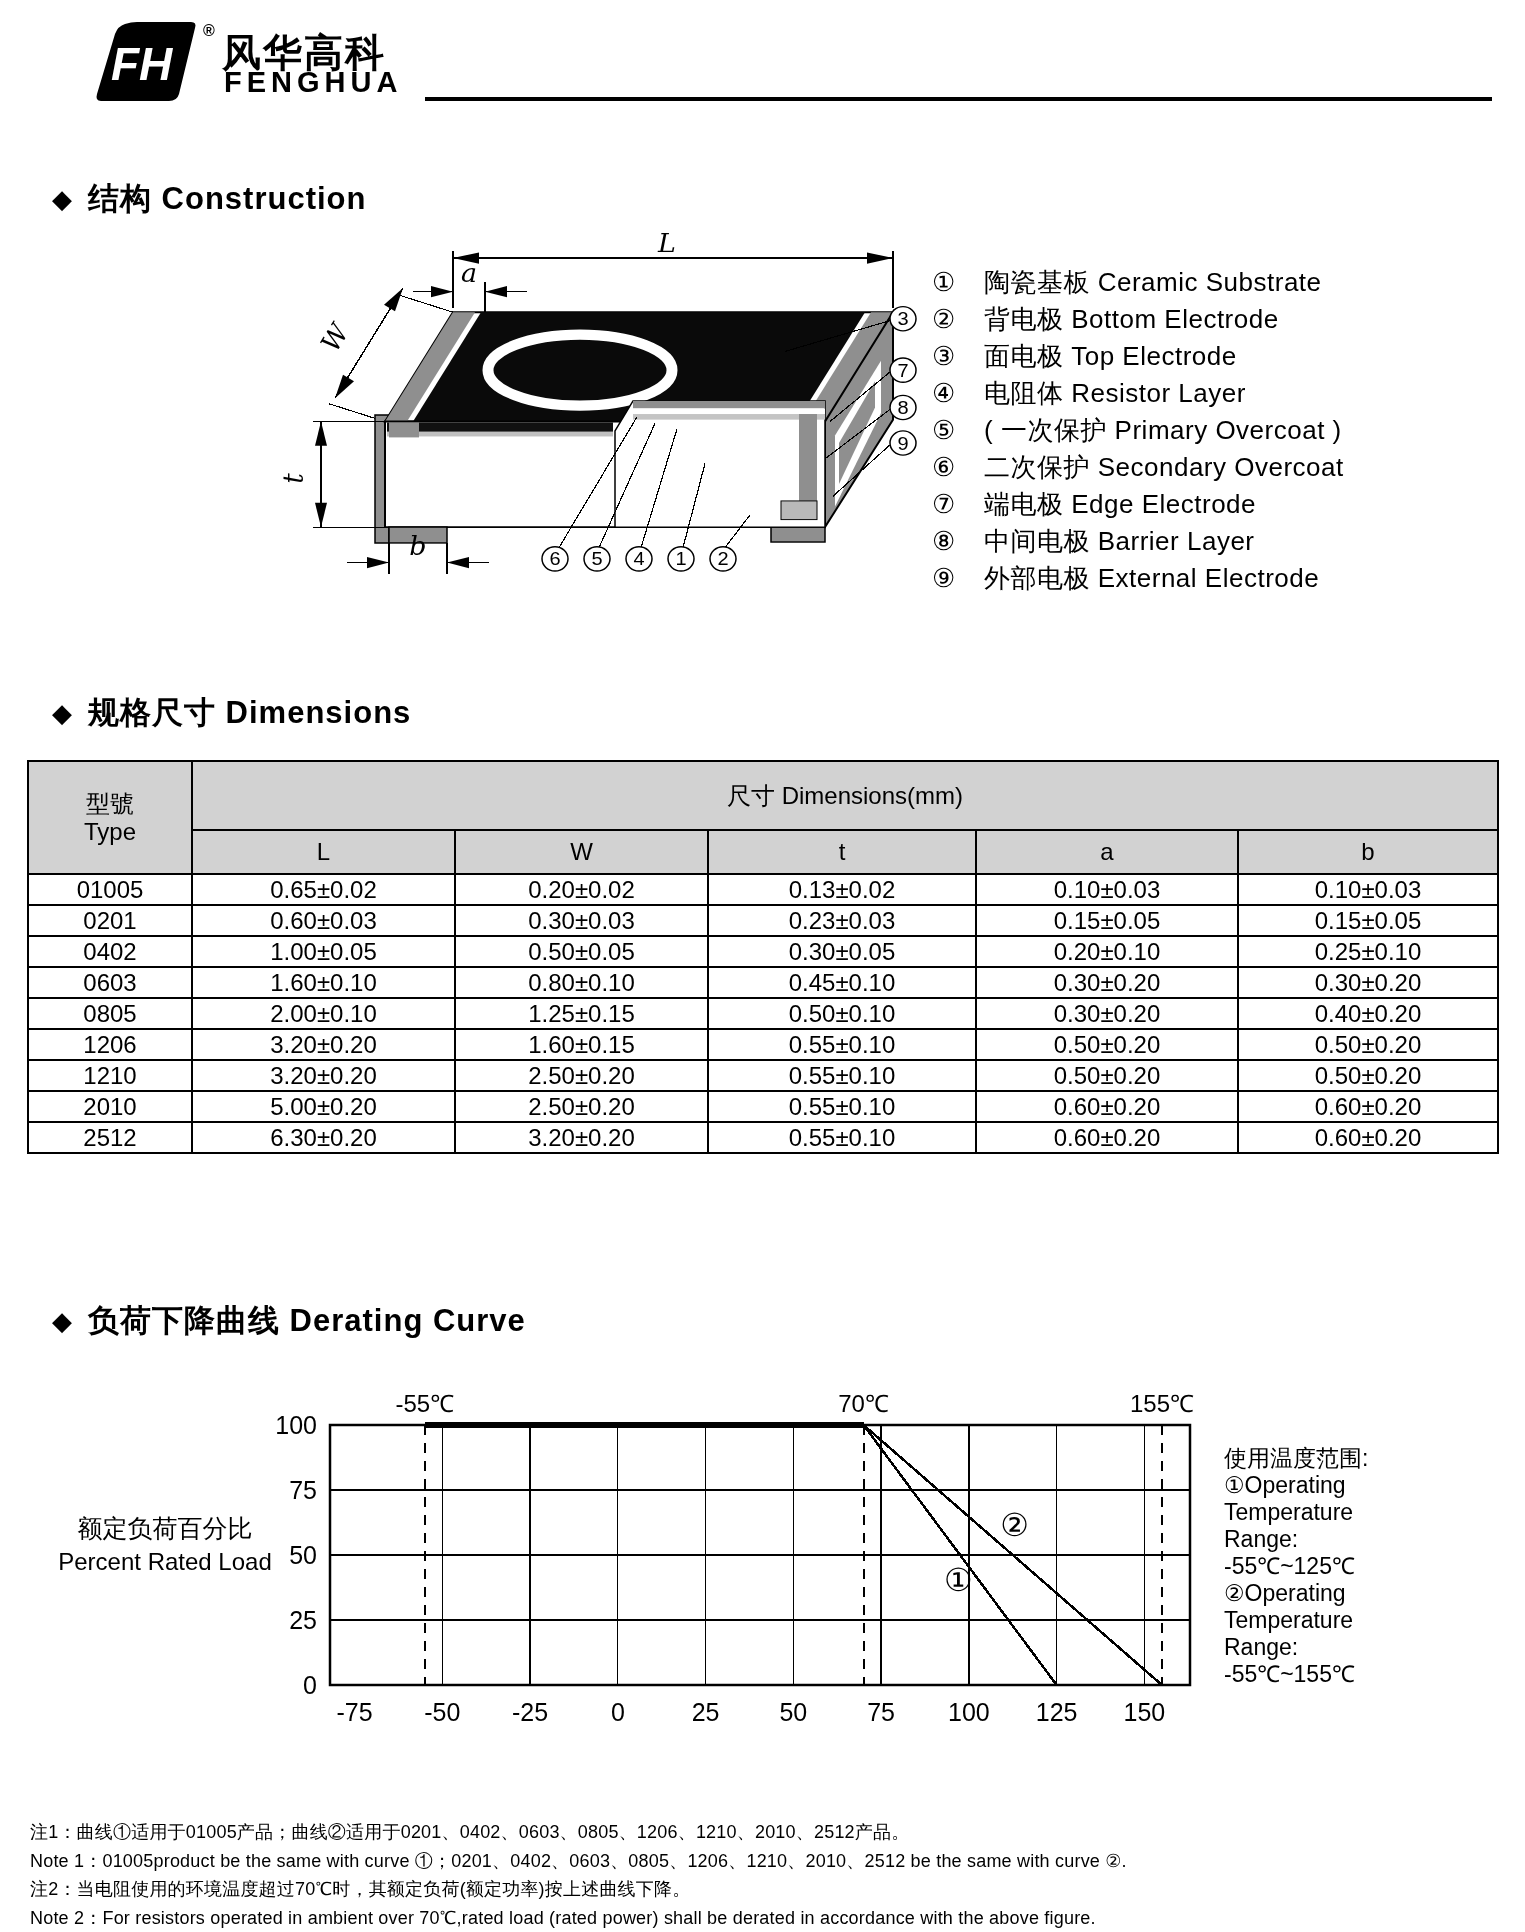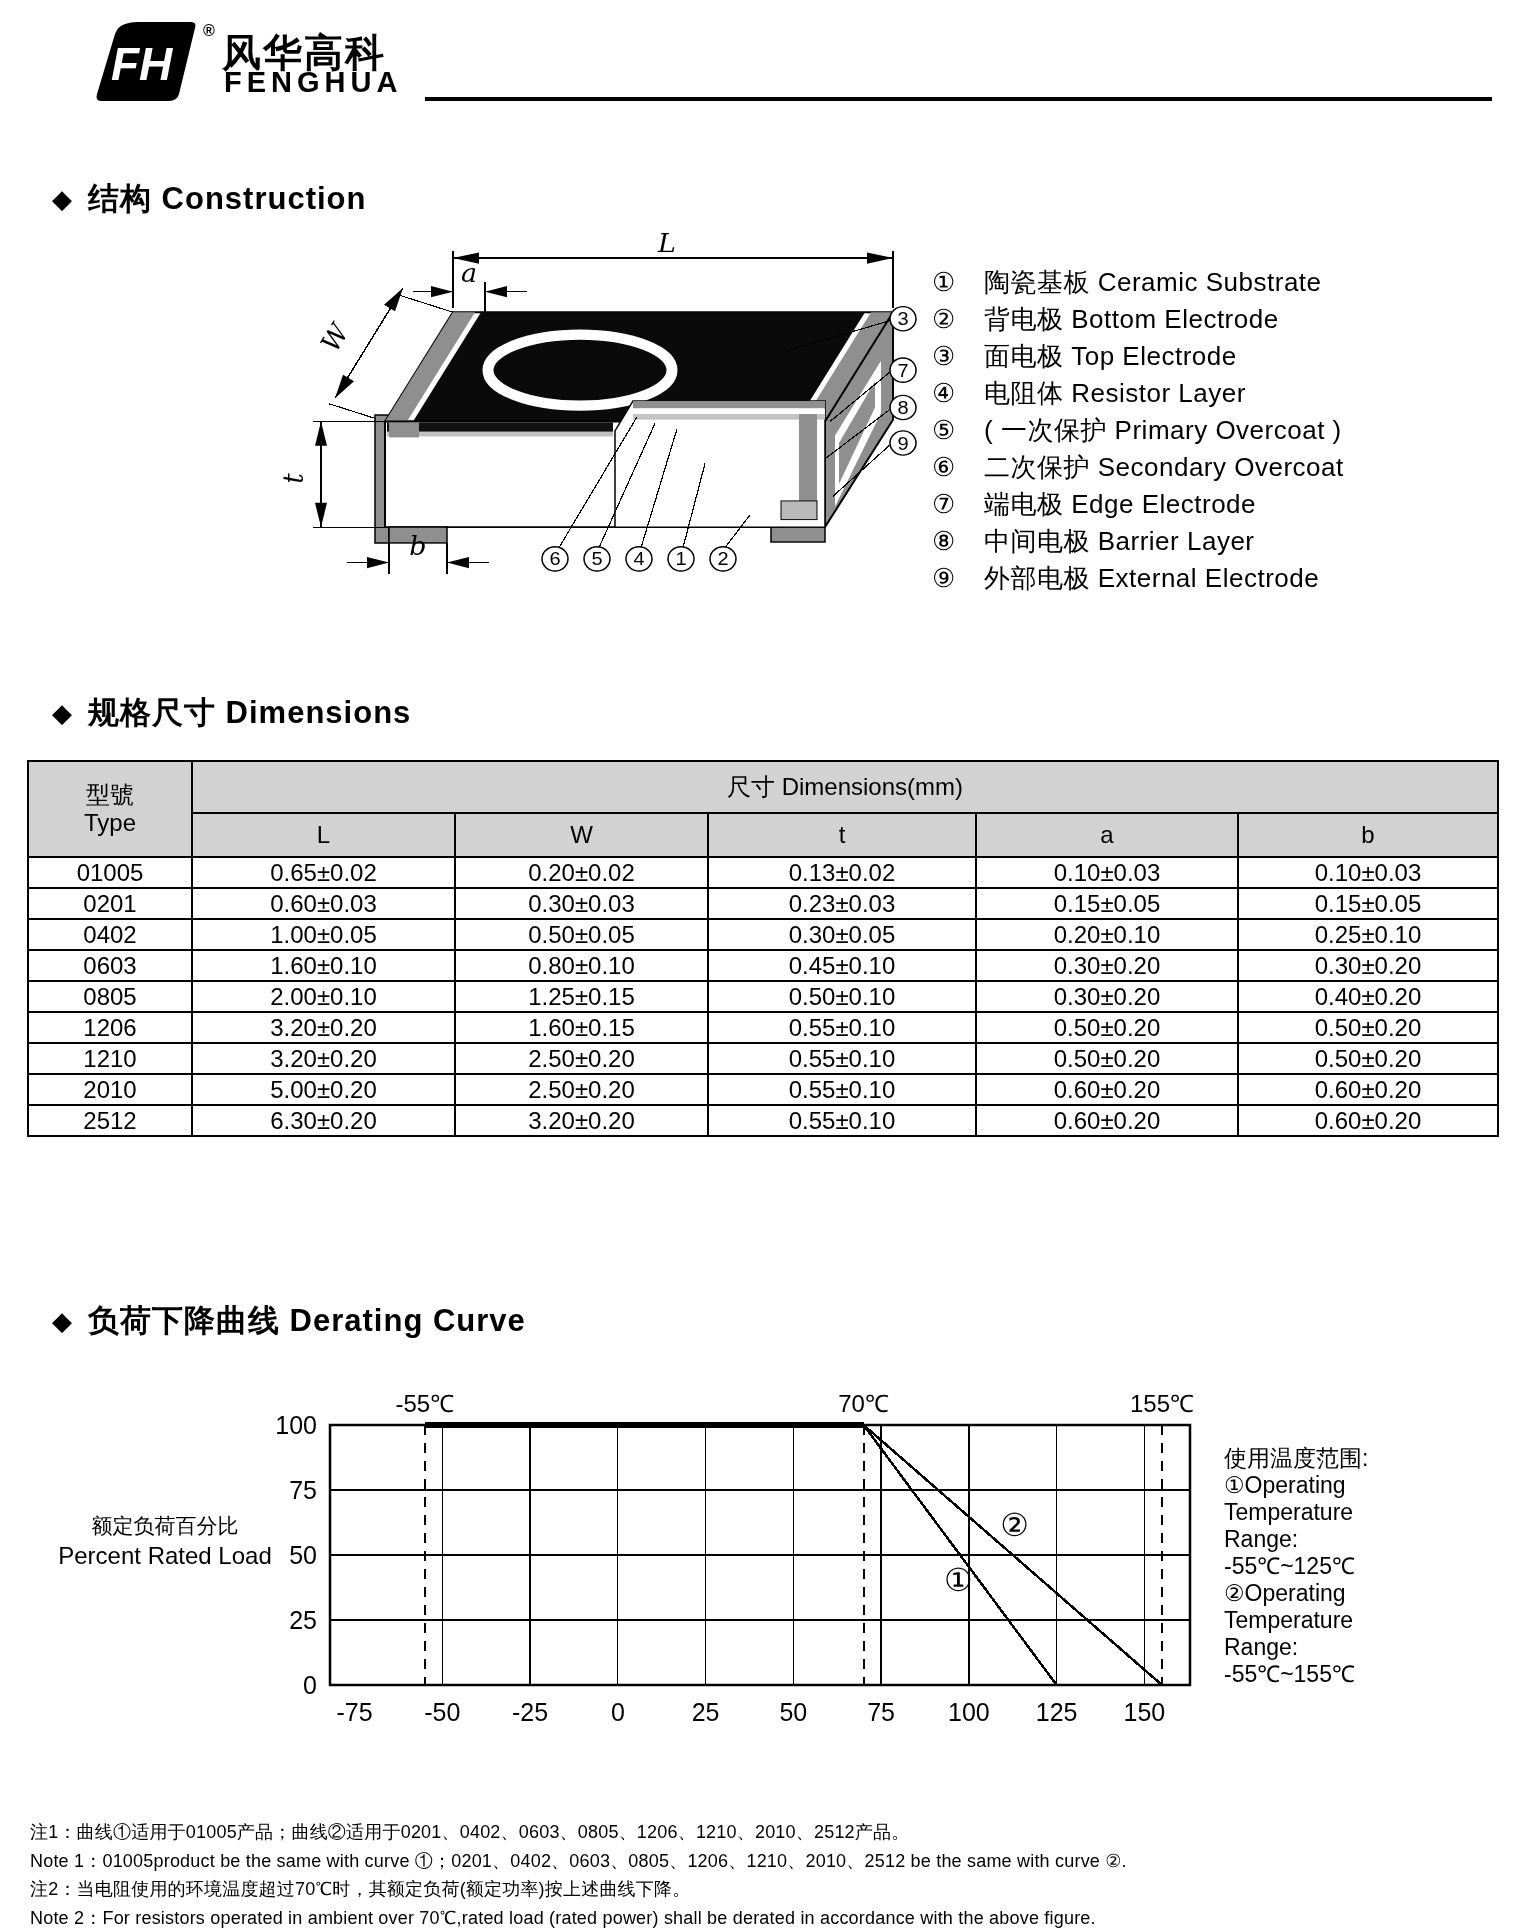--- a/index.html
+++ b/index.html
@@ -27,28 +27,28 @@
   .legend-item .num{width:52px;font-size:26px;}
   .legend-item .lbl{letter-spacing:0.5px;}
 
   
   table.dims{border-collapse:collapse;table-layout:fixed;width:1470px;}
   table.dims th,table.dims td{
     border:2px solid #000;text-align:center;vertical-align:middle;
     font-weight:normal;font-size:24px;padding:0;
   }
   table.dims thead th{background:#d2d2d2;}
-  tr.hrow1{height:52px;margin-left:12px;}
+  tr.hrow1{height:69px;margin-left:12px;}
   tr.hrow2{height:44px;}
   table.dims tbody tr{height:31px;}
   .type-head{line-height:1.15;}
 
   
   .ylab{width:250px;text-align:center;line-height:1.35;}
-  .ylab .cn{font-size:21px;}
+  .ylab .cn{font-size:25px;}
   .ylab .en{font-size:24px;}
   .xlab{width:640px;text-align:center;font-size:25px;}
   .sidenote{font-size:23px;line-height:27px;}
   .sidenote div{white-space:nowrap;}
 
   
   .notes{font-size:18px;line-height:28.6px;letter-spacing:0.2px;}
 
   
   .dim-label{font-family:"DejaVu Serif",serif;font-style:italic;font-size:27px;fill:#000;}

